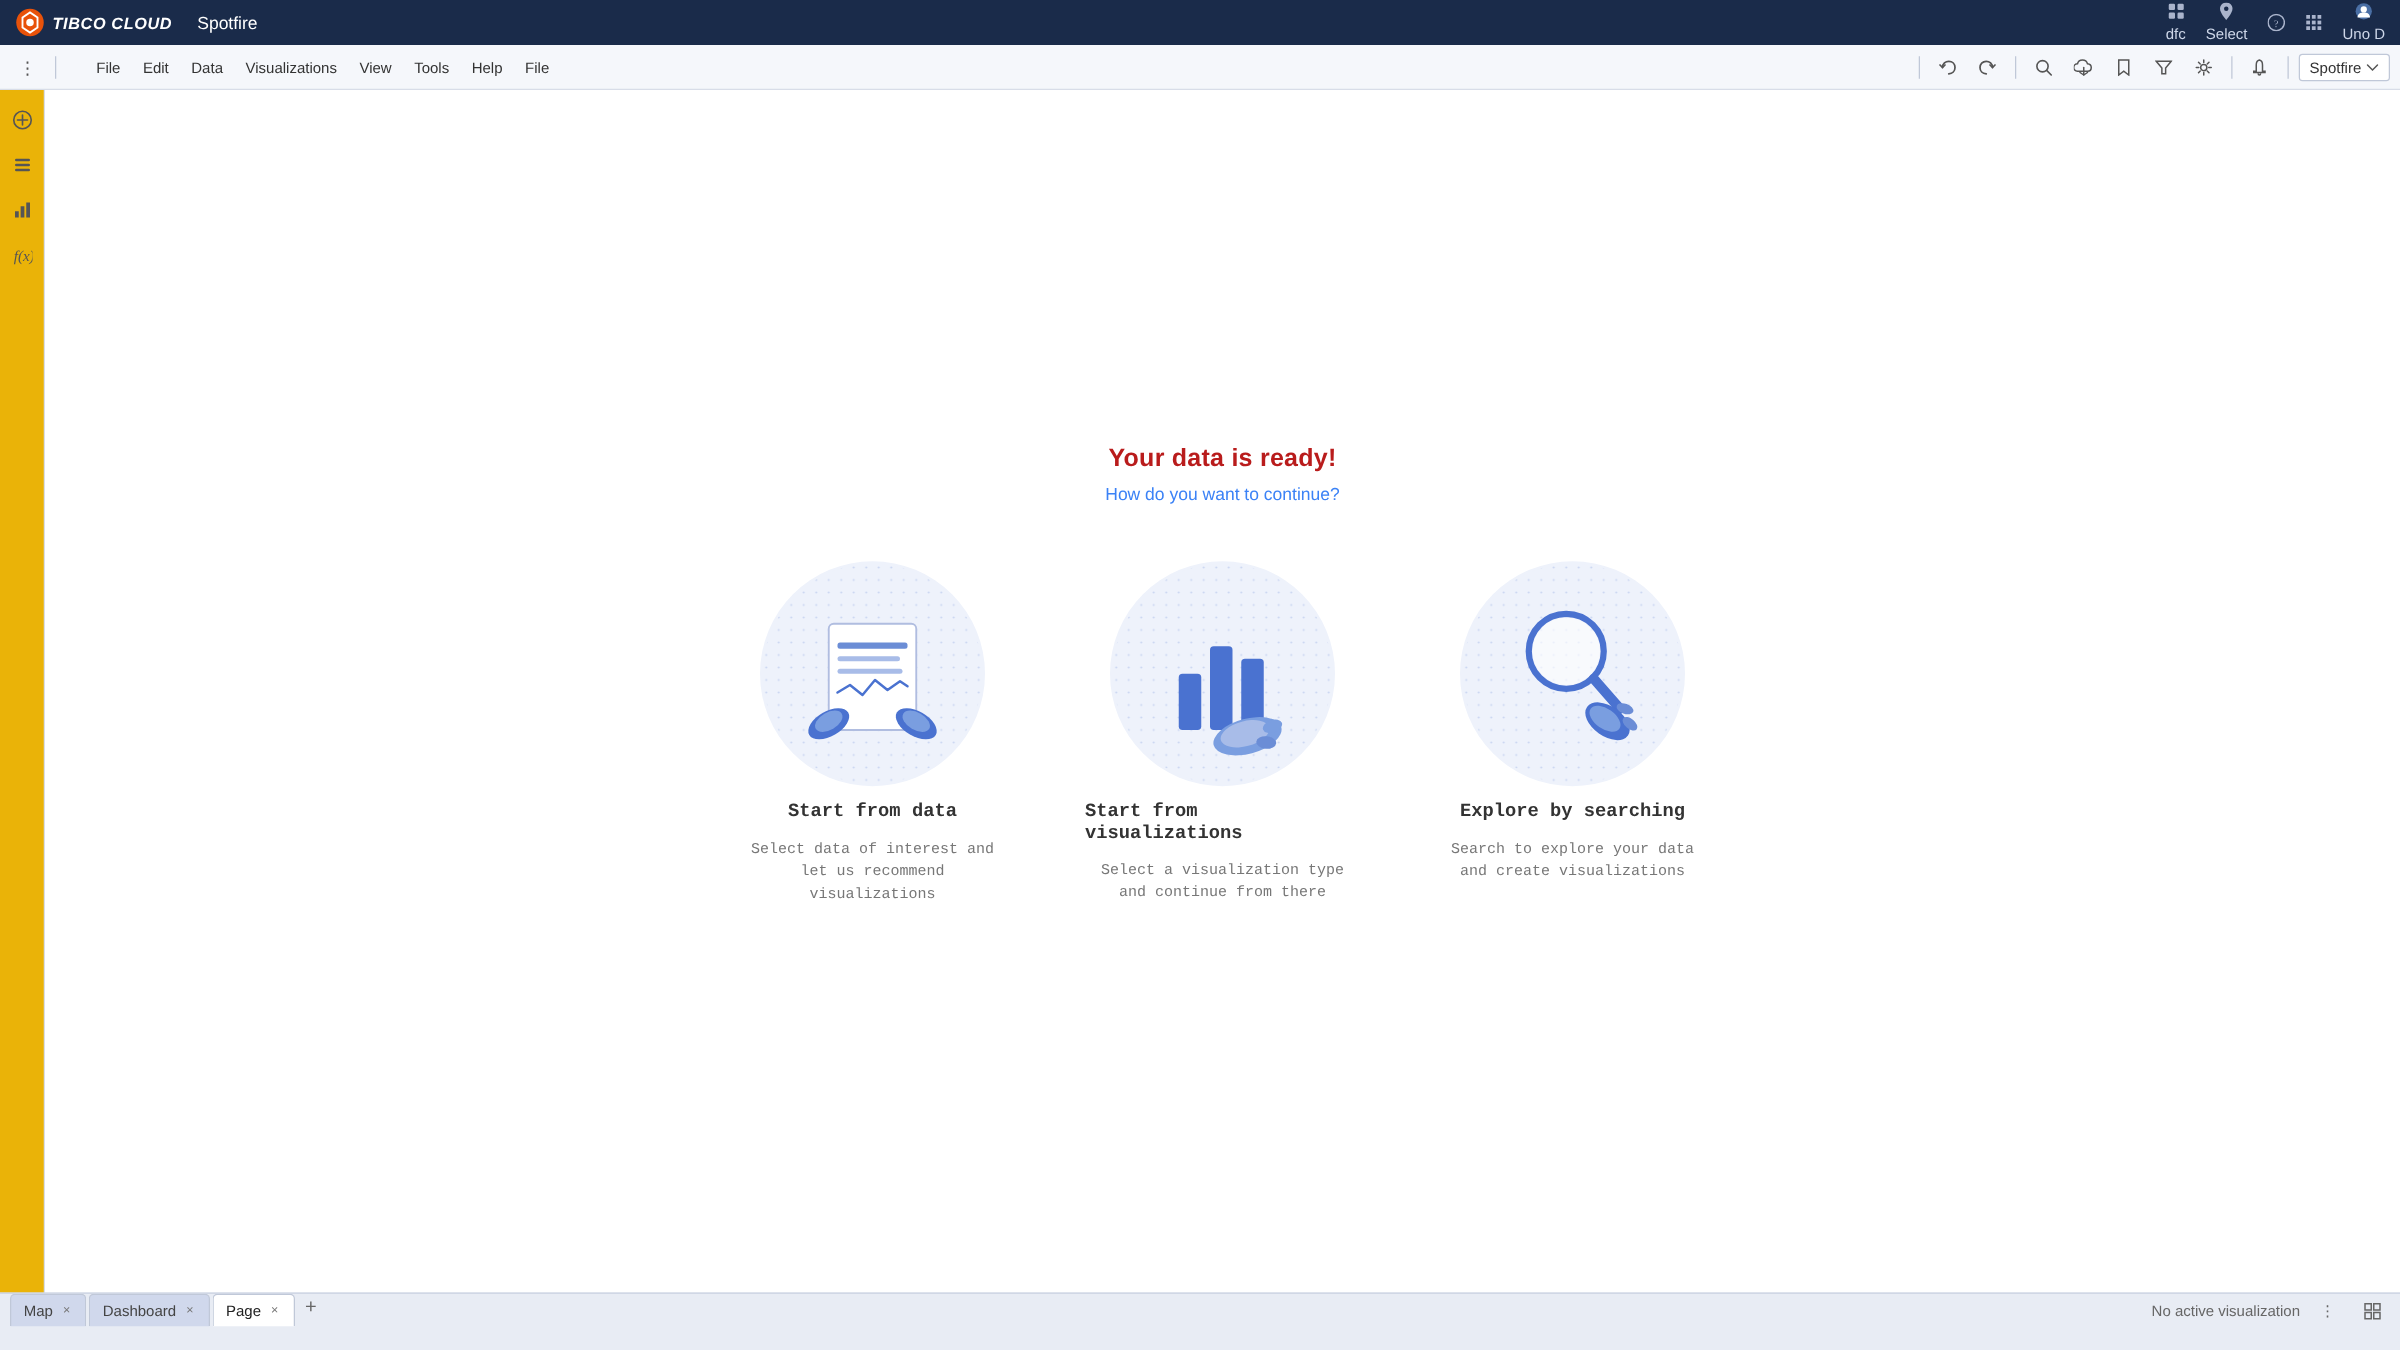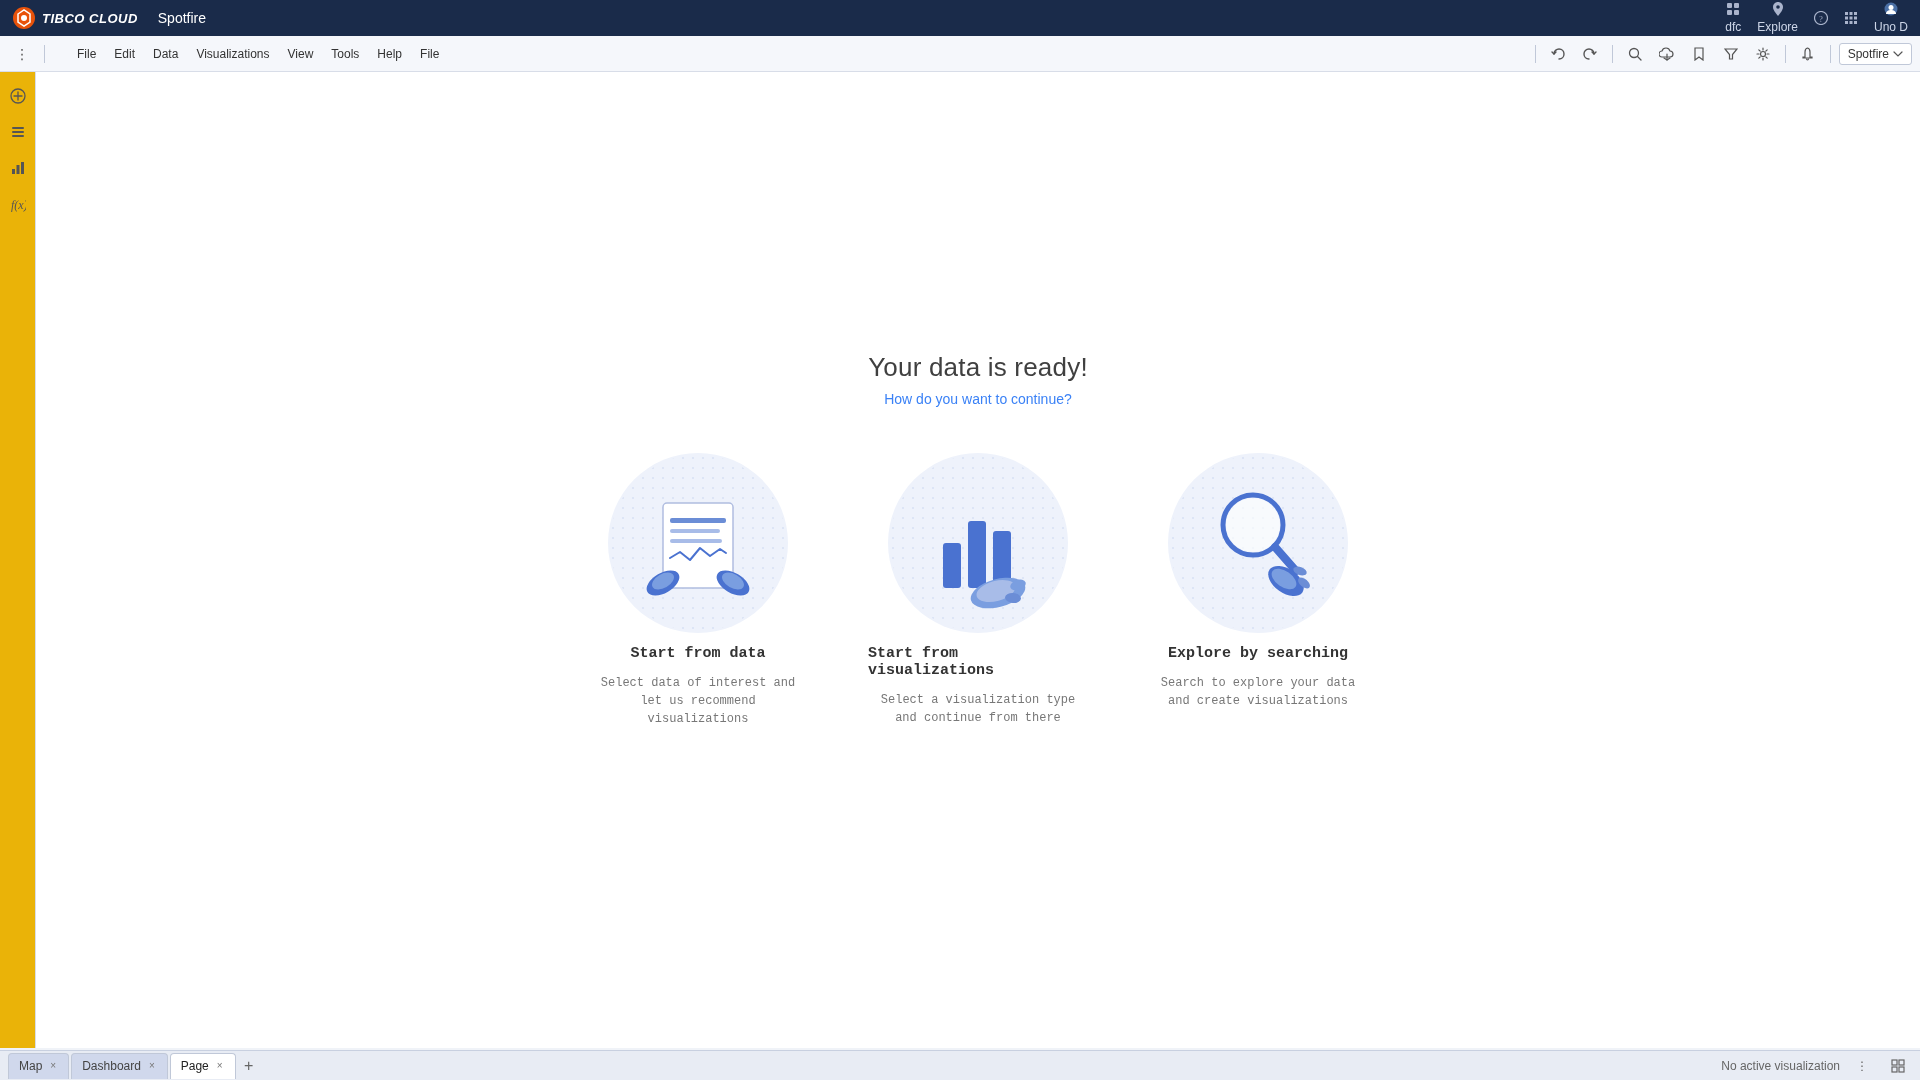--- a/index.html
+++ b/index.html
@@ -163,23 +163,23 @@
       justify-content: center;
     }
     .main-content {
       display: flex;
       flex-direction: column;
       align-items: center;
       gap: 16px;
       margin-top: -40px;
     }
     .main-title {
-      font-size: 26px;
-      font-weight: 400;
-      color: #404040;
+      font-size: 20px;
+      font-weight: 700;
+      color: #b91c1c;
       letter-spacing: 0.2px;
     }
     .main-subtitle {
       font-size: 14px;
       color: #3b82f6;
       margin-top: -8px;
     }
     .cards-row {
       display: flex;
       gap: 60px;
@@ -216,25 +216,25 @@
       text-align: center;
       line-height: 1.5;
     }
 
     
     .tab-bar {
       position: absolute;
       bottom: 0;
       left: 0;
       right: 0;
-      height: 30px;
+      height: 46px;
       background: #e8ecf4;
       border-top: 1px solid #c8d0e0;
       display: flex;
-      align-items: center;
+      align-items: flex-start;
       padding: 0 8px;
       gap: 2px;
     }
     .tab {
       display: flex;
       align-items: center;
       gap: 6px;
       padding: 4px 10px;
       border-radius: 4px 4px 0 0;
       font-size: 12px;
@@ -308,21 +308,21 @@
         <rect x="1" y="8" width="5" height="5" rx="1" fill="#aab4cc"></rect>
         <rect x="8" y="8" width="5" height="5" rx="1" fill="#aab4cc"></rect>
       </svg>
       <span>dfc</span>
     </div>
     <div class="top-bar-item">
       <svg width="12" height="14" viewBox="0 0 12 14">
         <path d="M6 0 C3.2 0 1 2.2 1 5 C1 8.5 6 14 6 14 C6 14 11 8.5 11 5 C11 2.2 8.8 0 6 0 Z" fill="#aab4cc"></path>
         <circle cx="6" cy="5" r="1.8" fill="#1a2b4a"></circle>
       </svg>
-      <span>Explore</span>
+      <span>Select</span>
     </div>
     <div class="top-bar-item">
       <svg width="14" height="14" viewBox="0 0 14 14">
         <circle cx="7" cy="7" r="6.5" fill="none" stroke="#aab4cc" stroke-width="1.2"></circle>
         <text x="7" y="10.5" font-size="8" text-anchor="middle" fill="#aab4cc" font-family="serif">?</text>
       </svg>
     </div>
     <div class="top-bar-item">
       <svg width="14" height="14" viewBox="0 0 14 14">
         <rect x="1" y="1" width="3" height="3" fill="#aab4cc"></rect>

